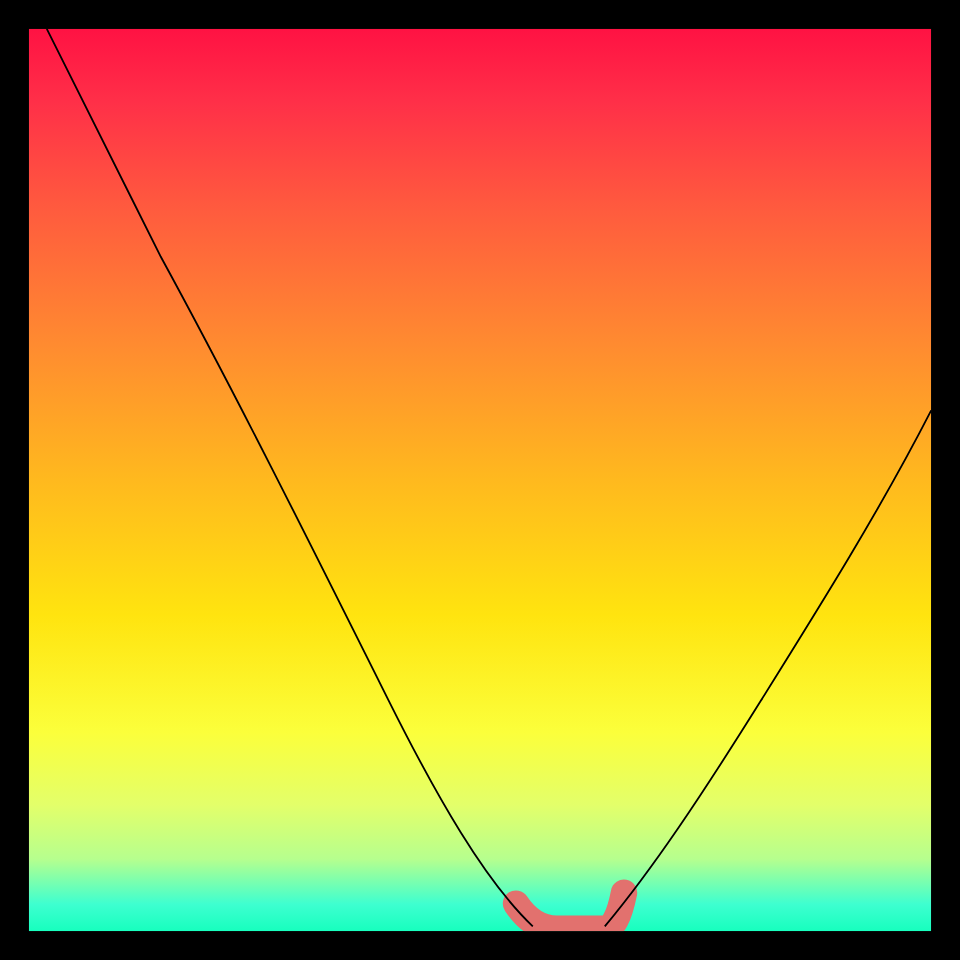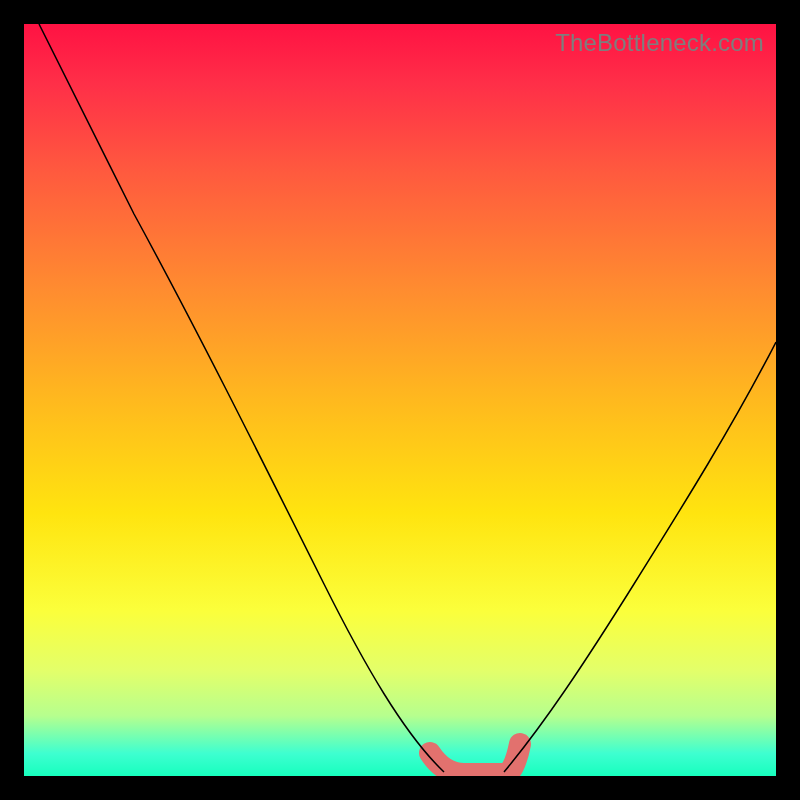--- a/index.html
+++ b/index.html
@@ -22,21 +22,20 @@
   svg.curves{position:absolute;inset:0}
   .curve-main{fill:none;stroke:#000;stroke-width:1.5}
   .curve-flat{fill:none;stroke:#e2716e;stroke-width:22;stroke-linecap:round}
 </style>
 </head>
 <body>
 
 <div class="frame">
   <div class="plot">
     <div class="bg"></div>
-    <div class="watermark">TheBottleneck.com</div>
 
     <svg class="curves" viewBox="0 0 752 752" preserveAspectRatio="none">
       <path class="curve-flat" d="M 406 729  Q 420 750 440 750  Q 468 750 480 750  Q 490 750 496 720"></path>
       <path class="curve-main" d="M 15 0
                C 60 90, 80 130, 110 190
                C 170 300, 230 420, 300 560
                C 340 640, 380 710, 420 748"></path>
       <path class="curve-main" d="M 480 748
                C 520 700, 560 640, 610 560
                C 660 480, 710 400, 752 318"></path>

